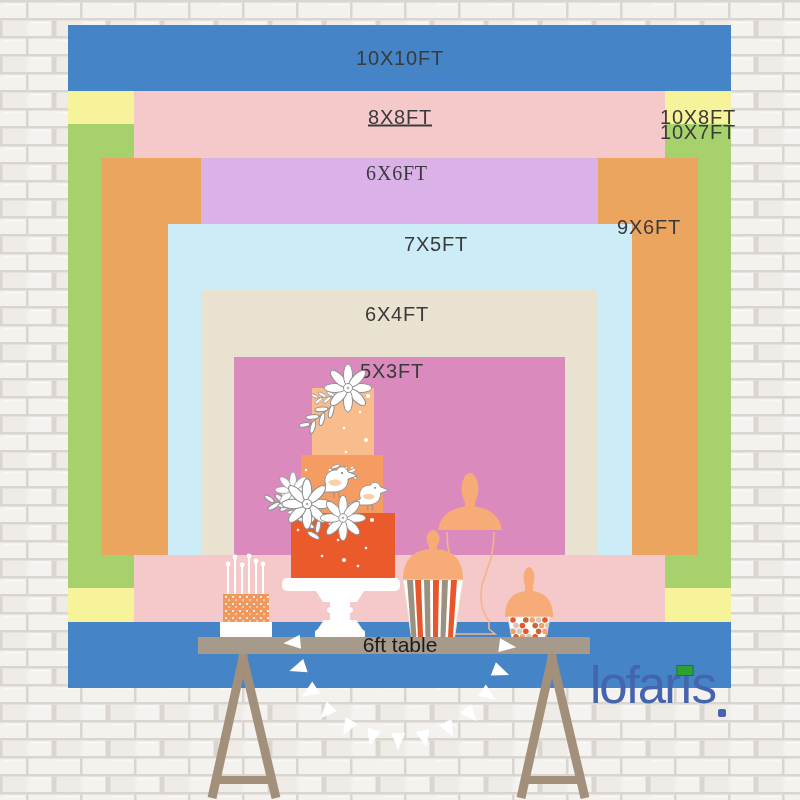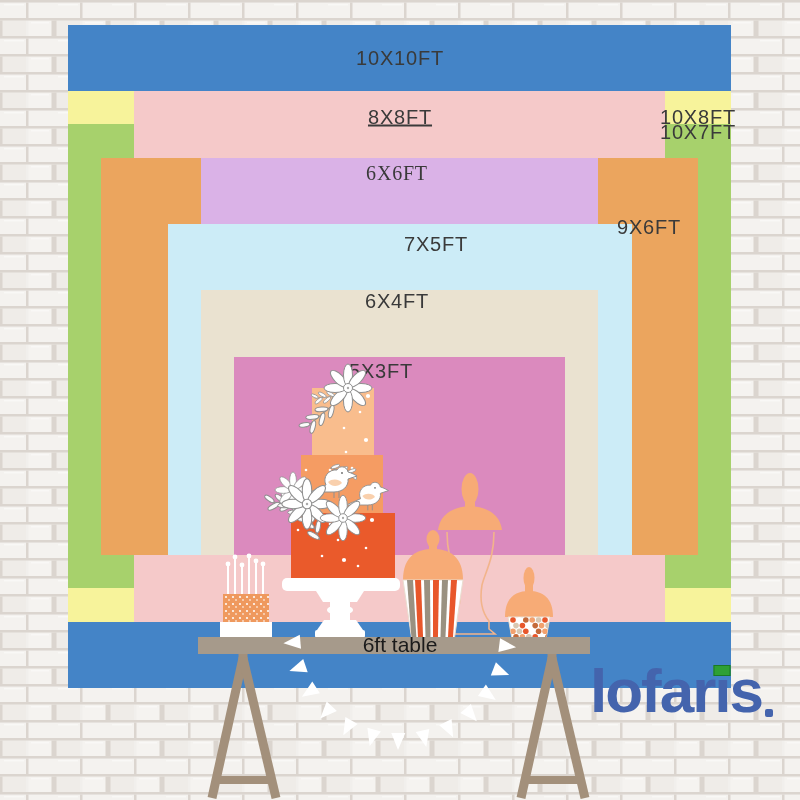--- a/index.html
+++ b/index.html
@@ -12,21 +12,21 @@
   #backdrop-stack{position:absolute;left:0;top:0;width:800px;height:688px;}
   .bd-rect{position:absolute;}
   .size-label{
     position:absolute;transform:translate(-50%,-50%);
     font-size:20px;letter-spacing:.8px;color:var(--label-text);
     white-space:nowrap;font-weight:400;
   }
   #scene{position:absolute;left:0;top:0;}
   #logo{
     position:absolute;left:590px;top:660px;height:76px;
-    font-size:62px;font-weight:bold;letter-spacing:-2px;line-height:1;
+    font-size:51px;font-weight:normal;letter-spacing:-2px;line-height:1;
     color:var(--logo-blue);display:inline-block;white-space:nowrap;
   }
   #logo .logo-i{position:relative;display:inline-block;}
   #logo .logo-i .mark{
     position:absolute;top:5px;left:50%;transform:translateX(-50%);
     width:17px;height:11px;background:var(--logo-green);
     border:1px solid var(--logo-green-border);box-sizing:border-box;
   }
   #logo .logo-dot{
     position:absolute;right:-11px;bottom:19px;width:8px;height:8px;
@@ -65,22 +65,22 @@
     <div class="bd-rect" style="left: 167.5px; top: 223.9px; width: 464.1px; height: 331.5px; background: rgb(204, 236, 247);"></div>
     <div class="bd-rect" style="left: 200.6px; top: 290.2px; width: 397.8px; height: 265.2px; background: rgb(234, 226, 208);"></div>
     <div class="bd-rect" style="left: 233.8px; top: 356.5px; width: 331.5px; height: 198.9px; background: rgb(219, 138, 190);"></div>
     <span class="size-label" style="left: 400px; top: 58px;">10X10FT</span>
     <span class="size-label" style="left: 698px; top: 117px;">10X8FT</span>
     <span class="size-label" style="left: 698px; top: 132px;">10X7FT</span>
     <span class="size-label" style="left: 400px; top: 117px; text-decoration: underline;">8X8FT</span>
     <span class="size-label" style="left: 649px; top: 183px; margin-top: 44px;">9X6FT</span>
     <span class="size-label" style="left: 397px; top: 173px; font-family: Liberation Serif, serif;">6X6FT</span>
     <span class="size-label" style="left: 392px; top: 244px; margin-left: 44px;">7X5FT</span>
-    <span class="size-label" style="left: 397px; top: 301px;">6X4FT</span>
-    <span class="size-label" style="left: 381px; top: 371px;">5X3FT</span>
+    <span class="size-label" style="left: 397px; top: 314px;">6X4FT</span>
+    <span class="size-label" style="left: 392px; top: 371px;">5X3FT</span>
   </div>
 
 <svg id="scene" width="800" height="800" viewBox="0 0 800 800">
   <defs>
     <pattern id="speck" width="7" height="7" patternUnits="userSpaceOnUse">
       <circle cx="2" cy="2" r="1.1" fill="#ffffff" opacity="0.95"></circle>
       <circle cx="5" cy="5" r="0.9" fill="#ffffff" opacity="0.7"></circle>
     </pattern>
     <clipPath id="cupclip">
         <path d="M508,617 L550,617 L546,639 Q529,644 512,639 Z"></path>

